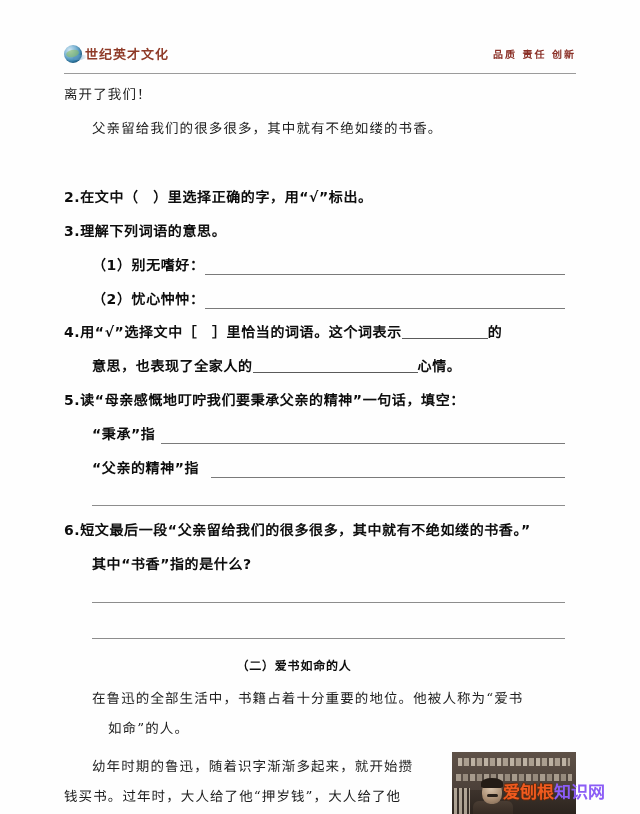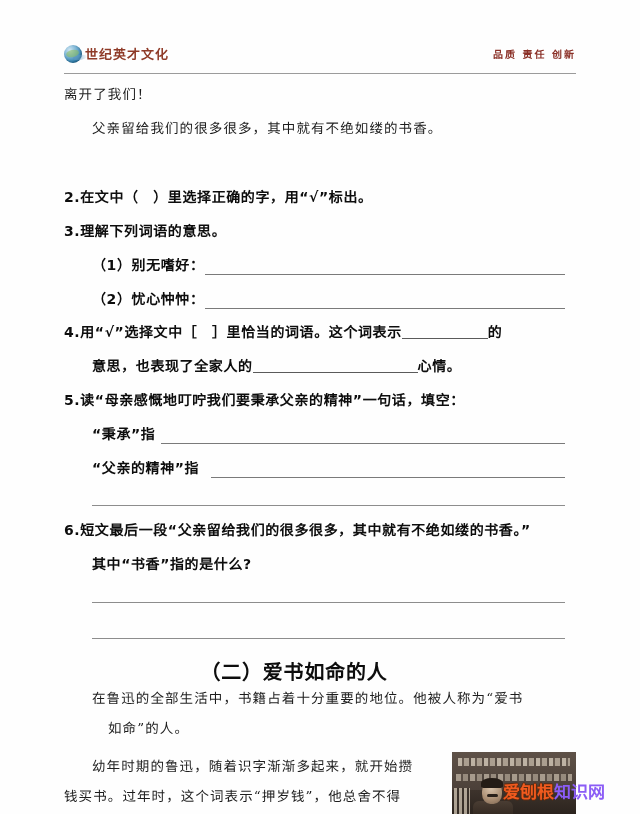--- a/index.html
+++ b/index.html
@@ -137,21 +137,21 @@
     vertical-align: bottom;
     height: 0.95em;
   }
 
   .center-heading {
     position: absolute;
     left: 0;
     width: 588px;
     text-align: center;
     font-family: "DejaVu Sans", "Liberation Sans", sans-serif;
-    font-size: 20px;
+    font-size: 12px;
     font-weight: 700;
     color: #0d0d0d;
     letter-spacing: 0.8px;
   }
 
   
   .photo {
     position: absolute;
     left: 452px;
     top: 752px;
@@ -311,21 +311,21 @@
 
   <div class="rule thin" style="left:92px; top:602px; width:473px;"></div>
   <div class="rule thin" style="left:92px; top:638px; width:473px;"></div>
 
   <div class="center-heading" style="top:656px;">（二）爱书如命的人</div>
 
   <div class="ln kai" style="left:92px; top:692px;">在鲁迅的全部生活中，书籍占着十分重要的地位。他被人称为“爱书</div>
   <div class="ln kai" style="left:64px; top:722px;margin-left:44px;">如命”的人。</div>
 
   <div class="ln kai" style="left:92px; top:760px;">幼年时期的鲁迅，随着识字渐渐多起来，就开始攒</div>
-  <div class="ln kai" style="left:64px; top:790px;">钱买书。过年时，这个词表示“押岁钱”，他总舍不得</div>
+  <div class="ln kai" style="left:64px; top:790px;">钱买书。过年时，大人给了他“押岁钱”，大人给了他</div>
 
   <div class="photo">
     <div class="shelf"></div>
     <div class="lower"></div>
     <div class="books-left"></div>
     <div class="person-body"></div>
     <div class="person-head"></div>
     <div class="person-hair"></div>
     <div class="person-mustache"></div>
   </div>

